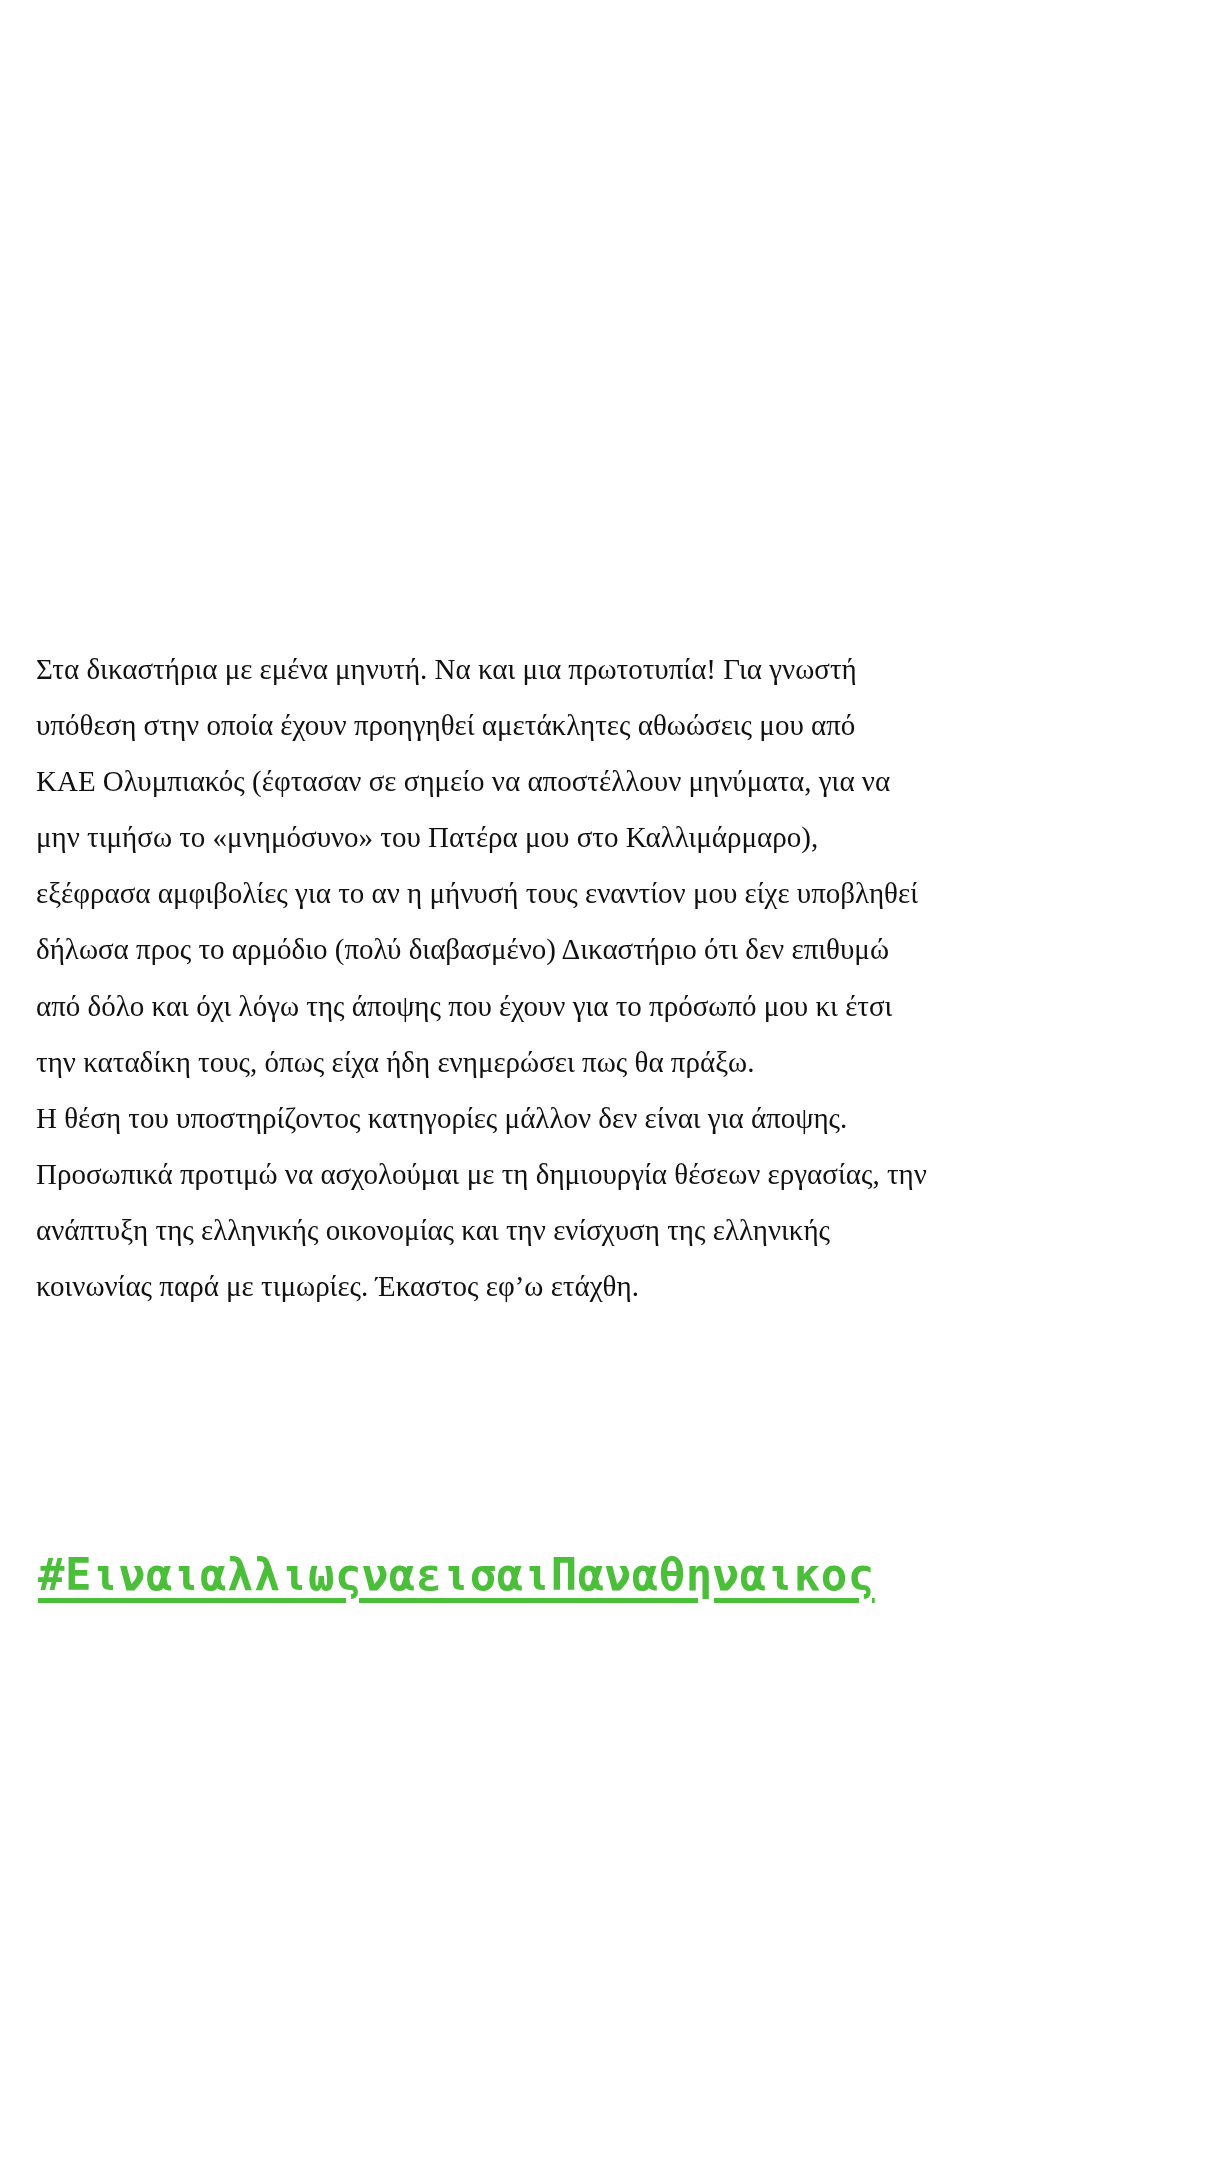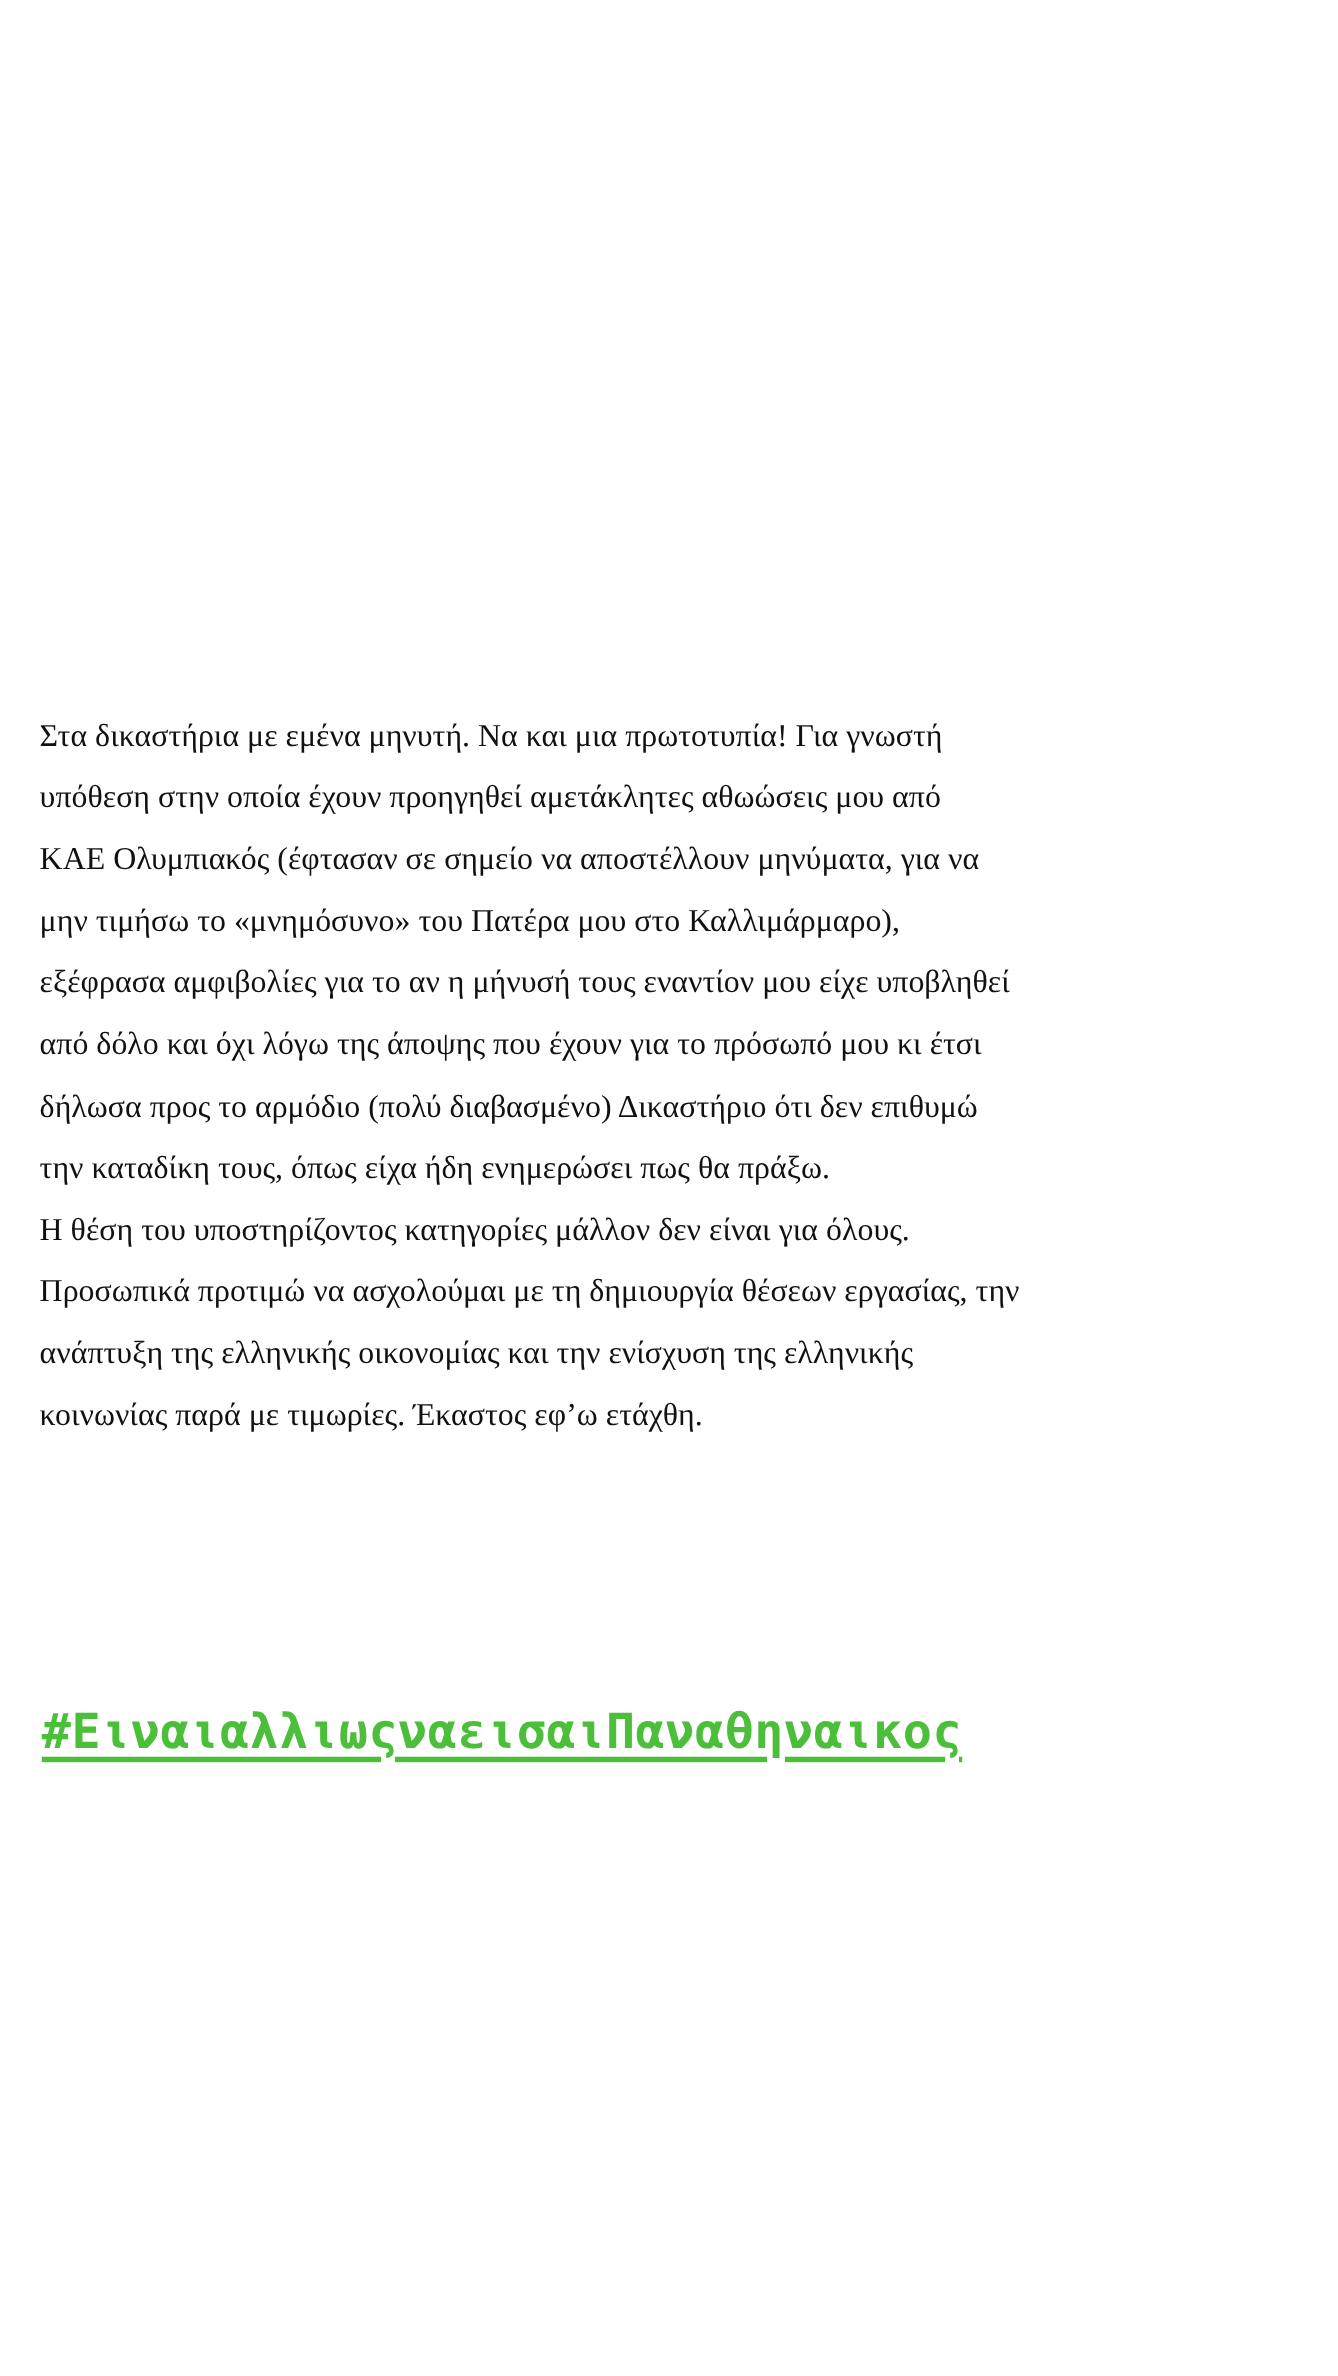--- a/index.html
+++ b/index.html
@@ -47,22 +47,22 @@
   </style>
 </head>
 <body>
 
 <div class="statement">
   <span class="line">Στα δικαστήρια με εμένα μηνυτή. Να και μια πρωτοτυπία! Για γνωστή</span>
   <span class="line">υπόθεση στην οποία έχουν προηγηθεί αμετάκλητες αθωώσεις μου από</span>
   <span class="line">ΚΑΕ Ολυμπιακός (έφτασαν σε σημείο να αποστέλλουν μηνύματα, για να</span>
   <span class="line">μην τιμήσω το «μνημόσυνο» του Πατέρα μου στο Καλλιμάρμαρο),</span>
   <span class="line">εξέφρασα αμφιβολίες για το αν η μήνυσή τους εναντίον μου είχε υποβληθεί</span>
+  <span class="line">δήλωσα προς το αρμόδιο (πολύ διαβασμένο) Δικαστήριο ότι δεν επιθυμώ</span>
   <span class="line">από δόλο και όχι λόγω της άποψης που έχουν για το πρόσωπό μου κι έτσι</span>
-  <span class="line">δήλωσα προς το αρμόδιο (πολύ διαβασμένο) Δικαστήριο ότι δεν επιθυμώ</span>
   <span class="line">την καταδίκη τους, όπως είχα ήδη ενημερώσει πως θα πράξω.</span>
-  <span class="line">Η θέση του υποστηρίζοντος κατηγορίες μάλλον δεν είναι για όλους.</span>
+  <span class="line">Η θέση του υποστηρίζοντος κατηγορίες μάλλον δεν είναι για άποψης.</span>
   <span class="line">Προσωπικά προτιμώ να ασχολούμαι με τη δημιουργία θέσεων εργασίας, την</span>
   <span class="line">ανάπτυξη της ελληνικής οικονομίας και την ενίσχυση της ελληνικής</span>
   <span class="line">κοινωνίας παρά με τιμωρίες. Έκαστος εφ’ω ετάχθη.</span>
 </div>
 
 <a class="hashtag">#ΕιναιαλλιωςναεισαιΠαναθηναικος</a>
 
 </body></html>

